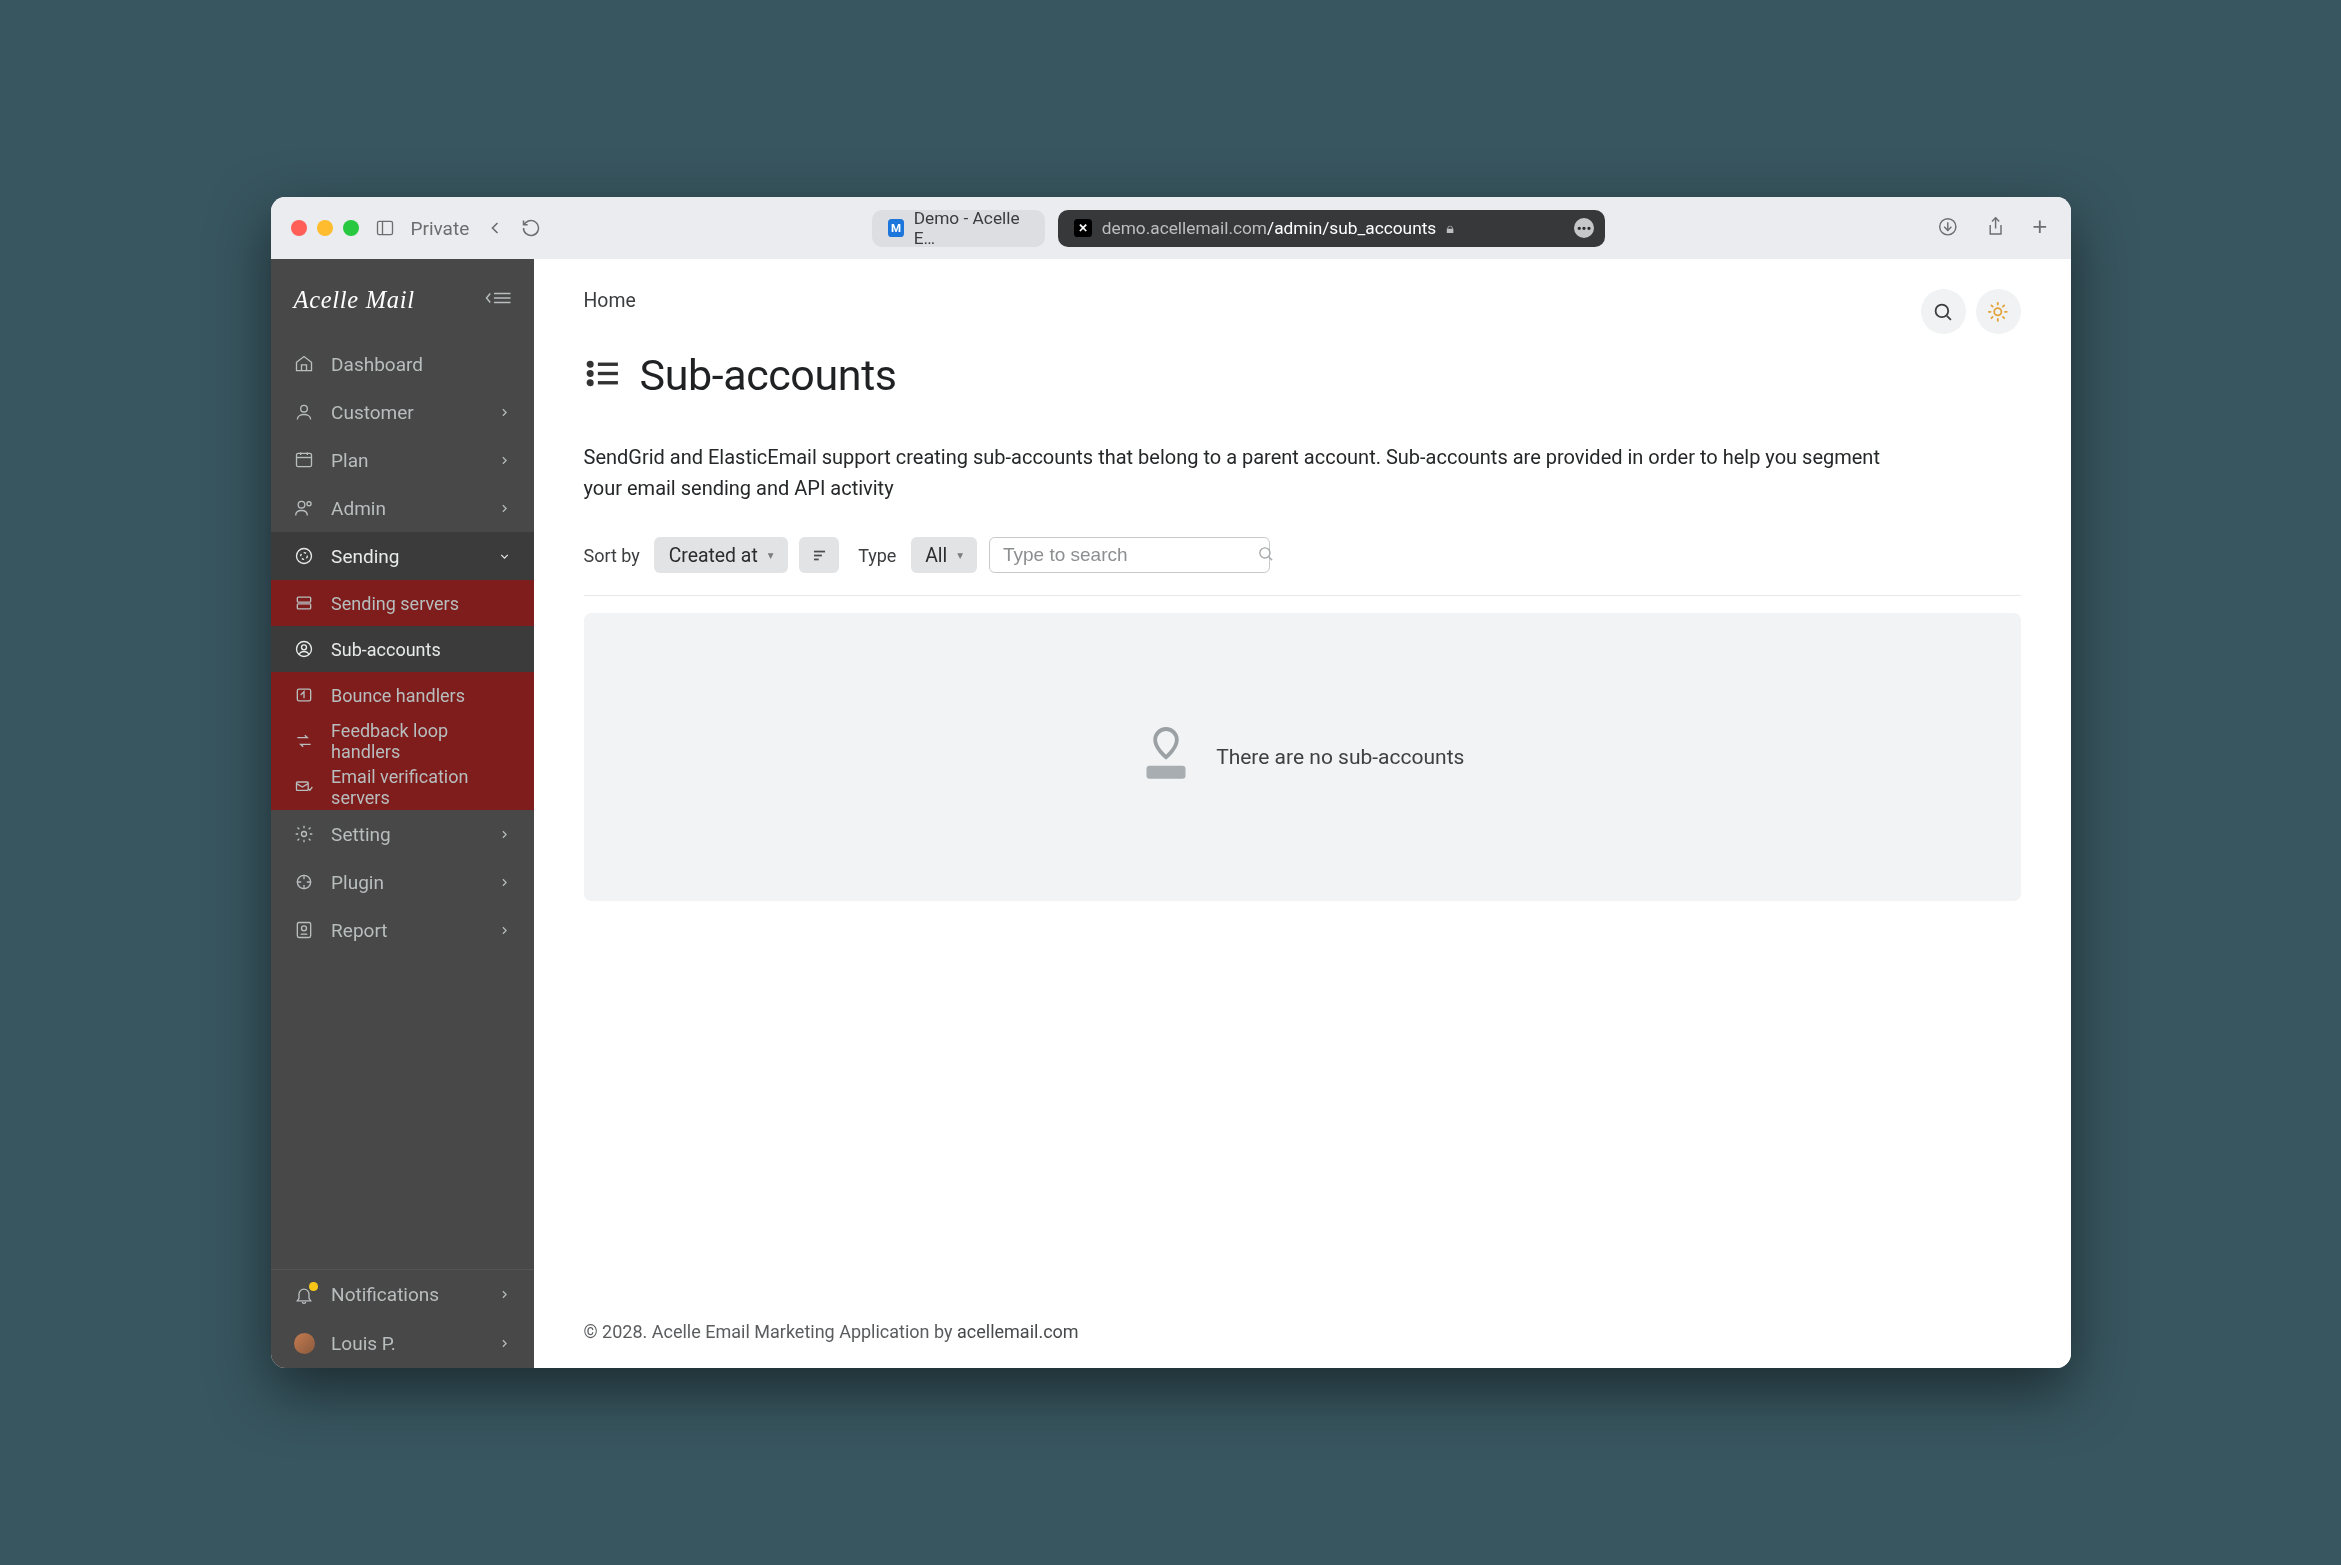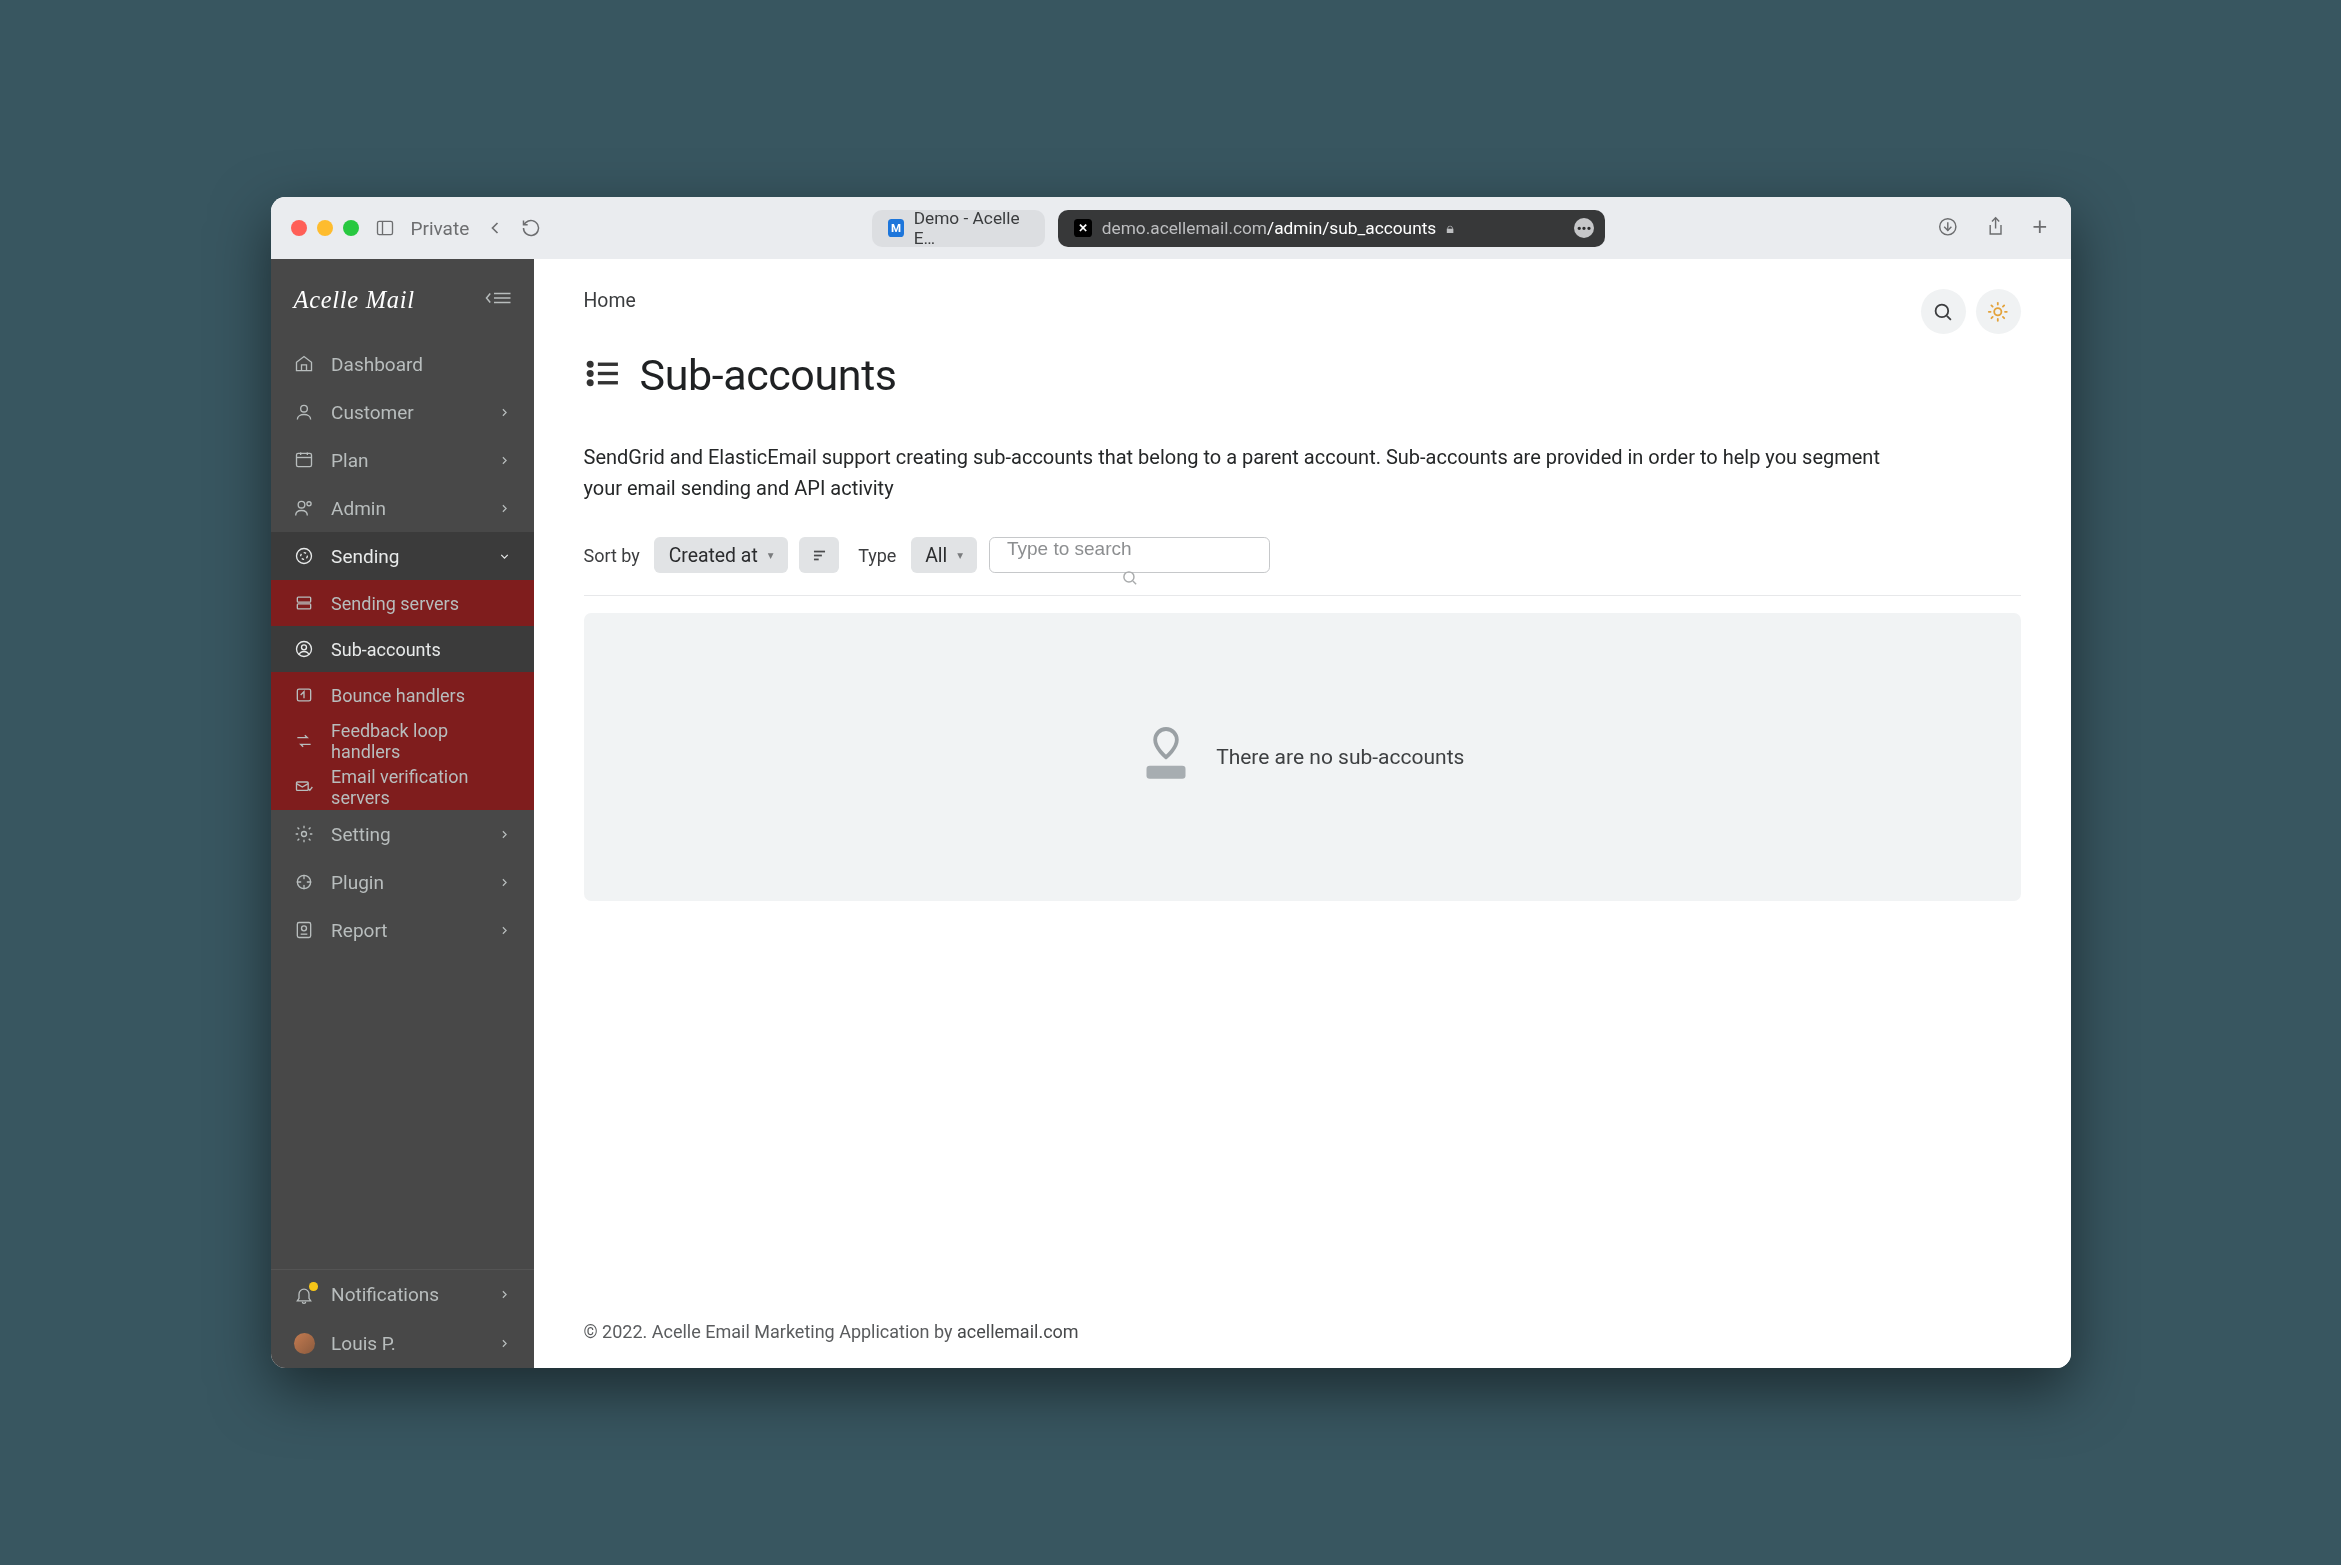--- a/index.html
+++ b/index.html
@@ -107,21 +107,21 @@
 .filter-label { font-size:18px; color:#3c3d3f; margin-right:2.9px; }
 .select-pill {
   background:#e1e3e5; border-radius:5.8px; height:36px; padding:0 14.4px; display:flex; align-items:center; gap:10px; font-size:19.4px; color:#2b2c2e; cursor:pointer;
 }
 .select-pill .caret { font-size:11.5px; color:#7a7c7e; }
 .sort-dir-btn {
   width:40px; height:36px; border-radius:5.8px; background:#e1e3e5; display:flex; align-items:center; justify-content:center; cursor:pointer;
 }
 .sort-dir-btn svg { width:19px; height:19px; color:#4a4b4d; }
 .search-wrap {
-  height:36px; width:281px; border:1.4px solid #c6c8ca; border-radius:5.8px; display:flex; align-items:center; padding:0 13px; gap:8.6px;flex-direction:column;
+  height:36px; width:281px; border:1.4px solid #c6c8ca; border-radius:5.8px; display:flex; align-items:center; padding:0 13px; gap:8.6px;
 }
 .search-wrap input {
   border:none; outline:none; flex:1; font-size:19px; color:#333; background:transparent;
 }
 .search-wrap input::placeholder { color:#8c8e90; }
 .search-wrap .s-icon svg { width:17.3px; height:17.3px; color:#a9abac; }
 
 .empty-state {
   margin-top:17.3px; background:#f1f3f4; border-radius:7.2px; height:288px; display:flex; flex-direction:row; align-items:center; justify-content:center; gap:24.5px;
 }
@@ -461,18 +461,18 @@
             <svg viewBox="0 0 48 56" fill="none" stroke="currentColor" stroke-width="3.5">
               <path d="M24 4c6 0 10 5 10 10 0 8-10 16-10 16S14 22 14 14c0-5 4-10 10-10z"></path>
               <rect x="6" y="38" width="36" height="12" rx="3" fill="currentColor" stroke="none" opacity="0.85"></rect>
             </svg>
           </span>
           <span class="msg">There are no sub-accounts</span>
         </div>
       </div>
 
       <div class="footer">
-        <span>© 2022. Acelle Email Marketing Application by </span><span class="link">acellemail.com</span>
+        <span>© 2028. Acelle Email Marketing Application by </span><span class="link">acellemail.com</span>
       </div>
     </div>
   </div>
 </div>
 
 
 </body></html>

